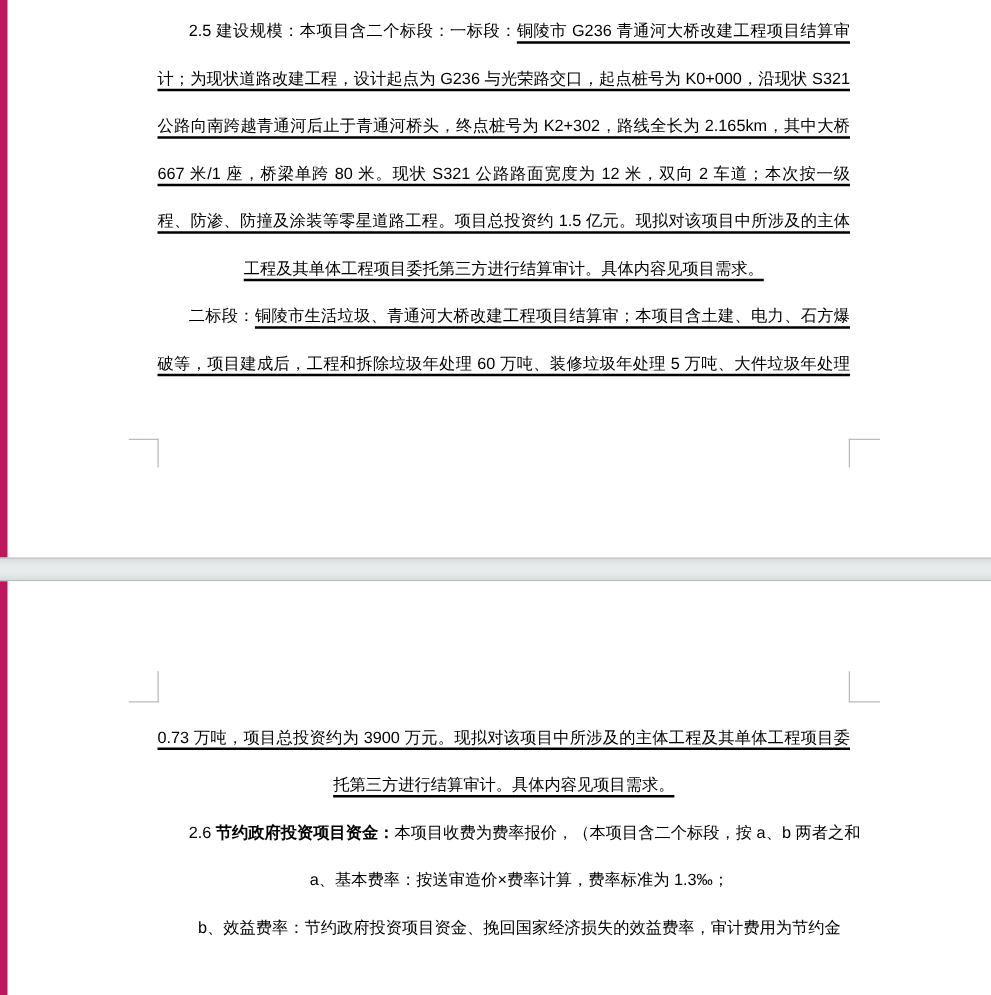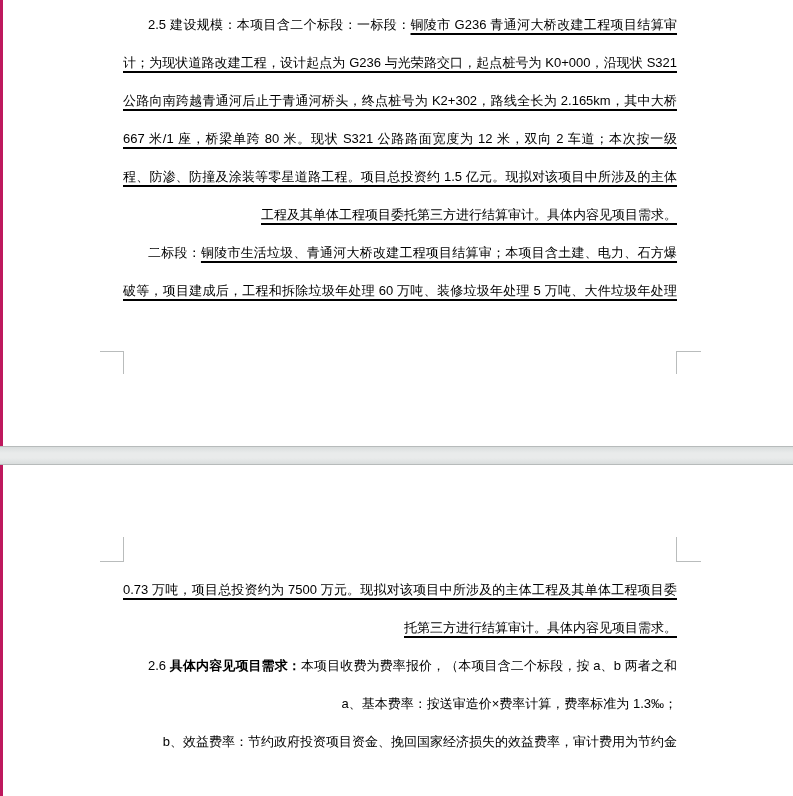--- a/index.html
+++ b/index.html
@@ -15,21 +15,21 @@
     position: relative;
     width: 793px;
     height: 796px;
     background: #fbfbfb;
   }
   .page {
     position: absolute;
     left: 0;
     width: 793px;
     background: #ffffff;
-    border-left: 3px solid #be185d;
+    border-left: 6px solid #be185d;
     box-sizing: border-box;
   }
   .page-1 { top: 0; height: 446px; }
   .page-2 { top: 465px; height: 331px; }
   .page-break {
     position: absolute;
     left: 0;
     top: 446px;
     width: 793px;
     height: 19px;
@@ -44,21 +44,21 @@
     width: 554px;
     color: #000000;
     font-size: 13px;
   }
   .ta-1 { top: 6px; }
   .ta-2 { top: 106px; }
   .line {
     height: 38px;
     line-height: 38px;
     white-space: nowrap;
-    text-align: right;
+    text-align: center;
   }
   .jf { text-align: justify; text-align-last: justify; }
   .ind { padding-left: 25px; }
   .u {
     text-decoration: underline;
     text-decoration-color: #000000;
     text-decoration-thickness: 1.5px;
     text-underline-offset: 4px;
   }
   .b { font-weight: 700; }
@@ -105,25 +105,25 @@
   </div>
 
   <div class="page-break"></div>
 
   <div class="page page-2">
     <div class="mark mark-tl"></div>
     <div class="mark mark-tr"></div>
 
     <div class="textarea ta-2">
 
-      <div class="line jf"><span class="u">0.73 万吨，项目总投资约为 7500 万元。现拟对该项目中所涉及的主体工程及其单体工程项目委</span></div>
+      <div class="line jf"><span class="u">0.73 万吨，项目总投资约为 3900 万元。现拟对该项目中所涉及的主体工程及其单体工程项目委</span></div>
 
       <div class="line"><span class="u">托第三方进行结算审计。具体内容见项目需求。</span></div>
 
-      <div class="line jf ind"><span>2.6 </span><span class="b">具体内容见项目需求：</span><span>本项目收费为费率报价，（本项目含二个标段，按 a、b 两者之和</span></div>
+      <div class="line jf ind"><span>2.6 </span><span class="b">节约政府投资项目资金：</span><span>本项目收费为费率报价，（本项目含二个标段，按 a、b 两者之和</span></div>
 
 
       <div class="line ind"><span>a、基本费率：按送审造价×费率计算，费率标准为 1.3‰；</span></div>
 
       <div class="line ind"><span>b、效益费率：节约政府投资项目资金、挽回国家经济损失的效益费率，审计费用为节约金</span></div>
 
     </div>
   </div>
 
 </div>

